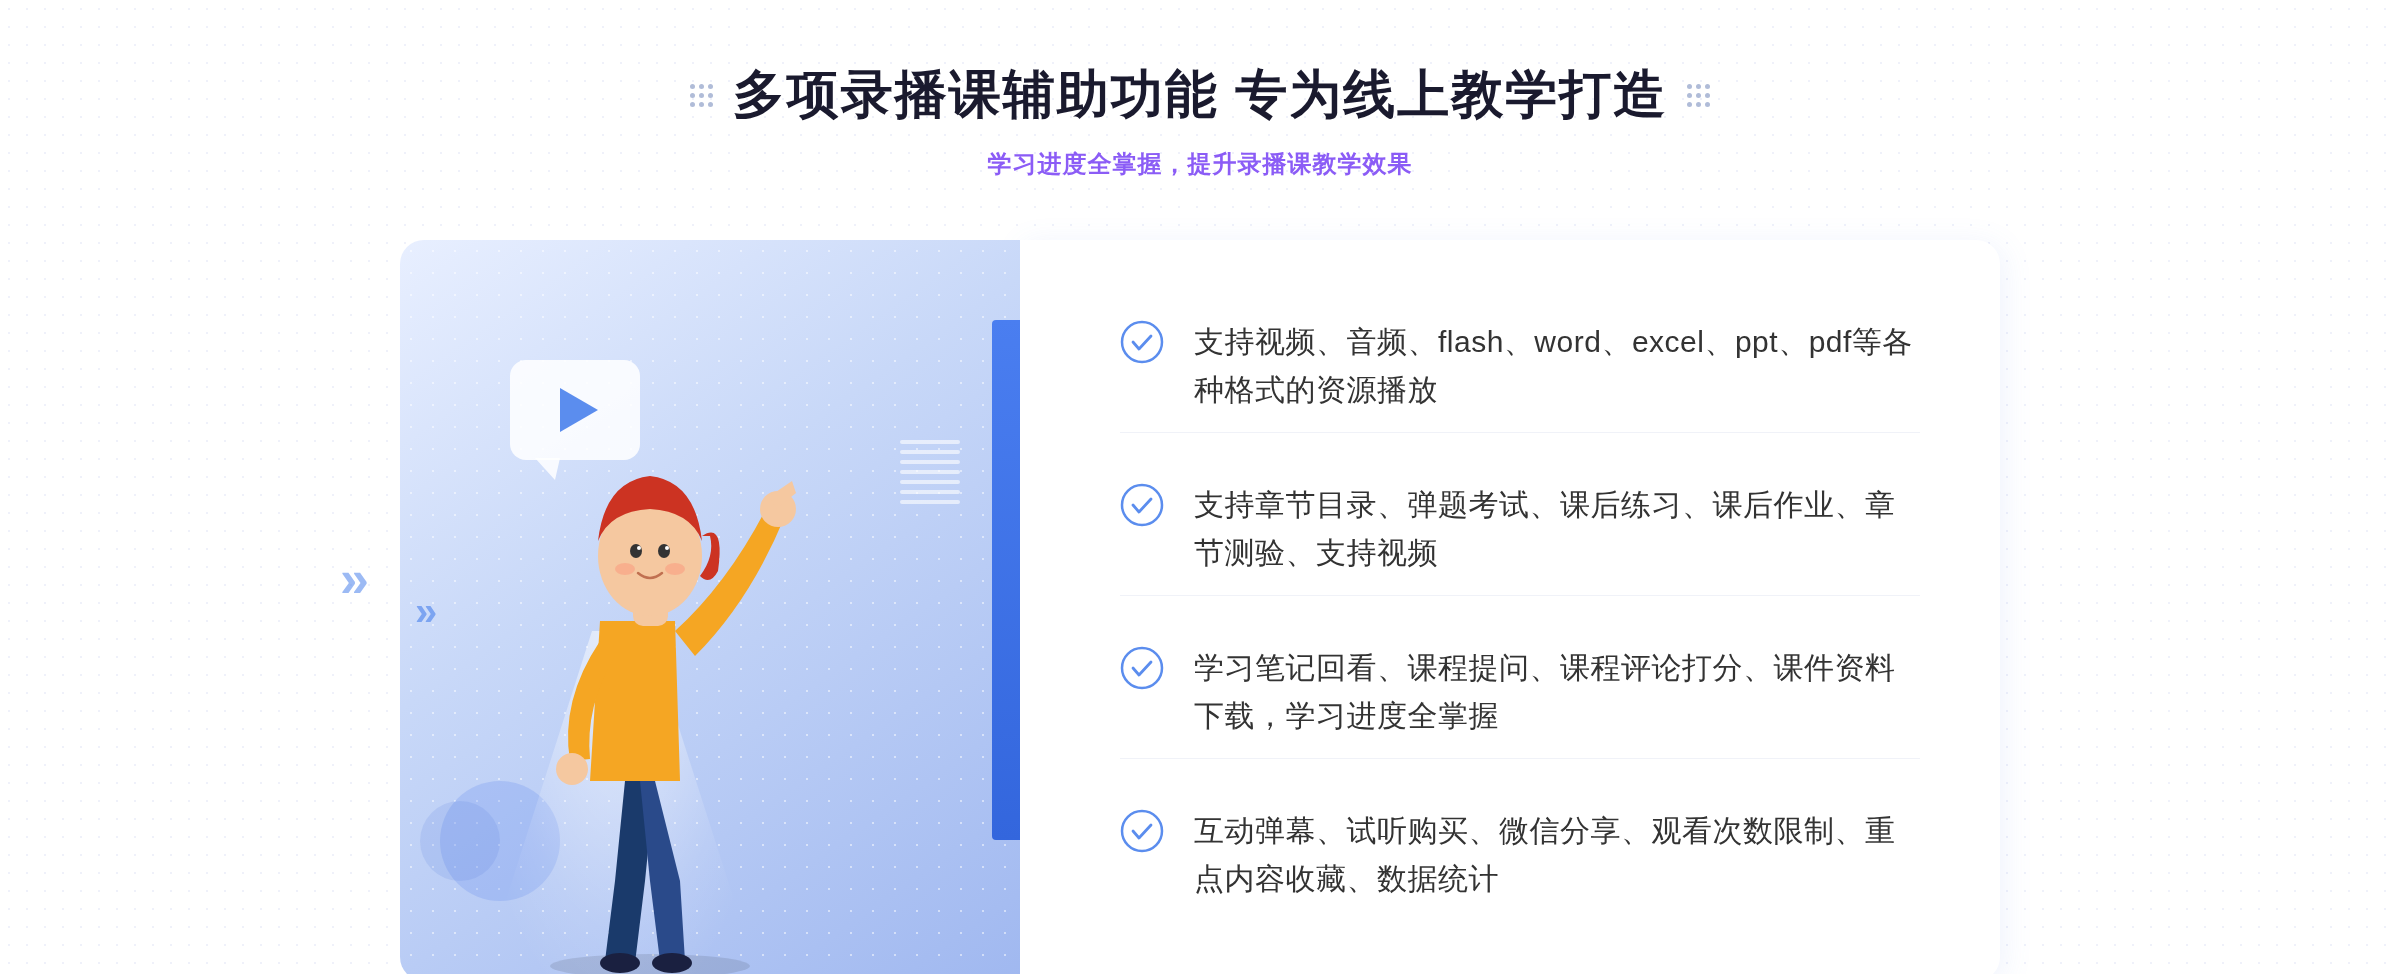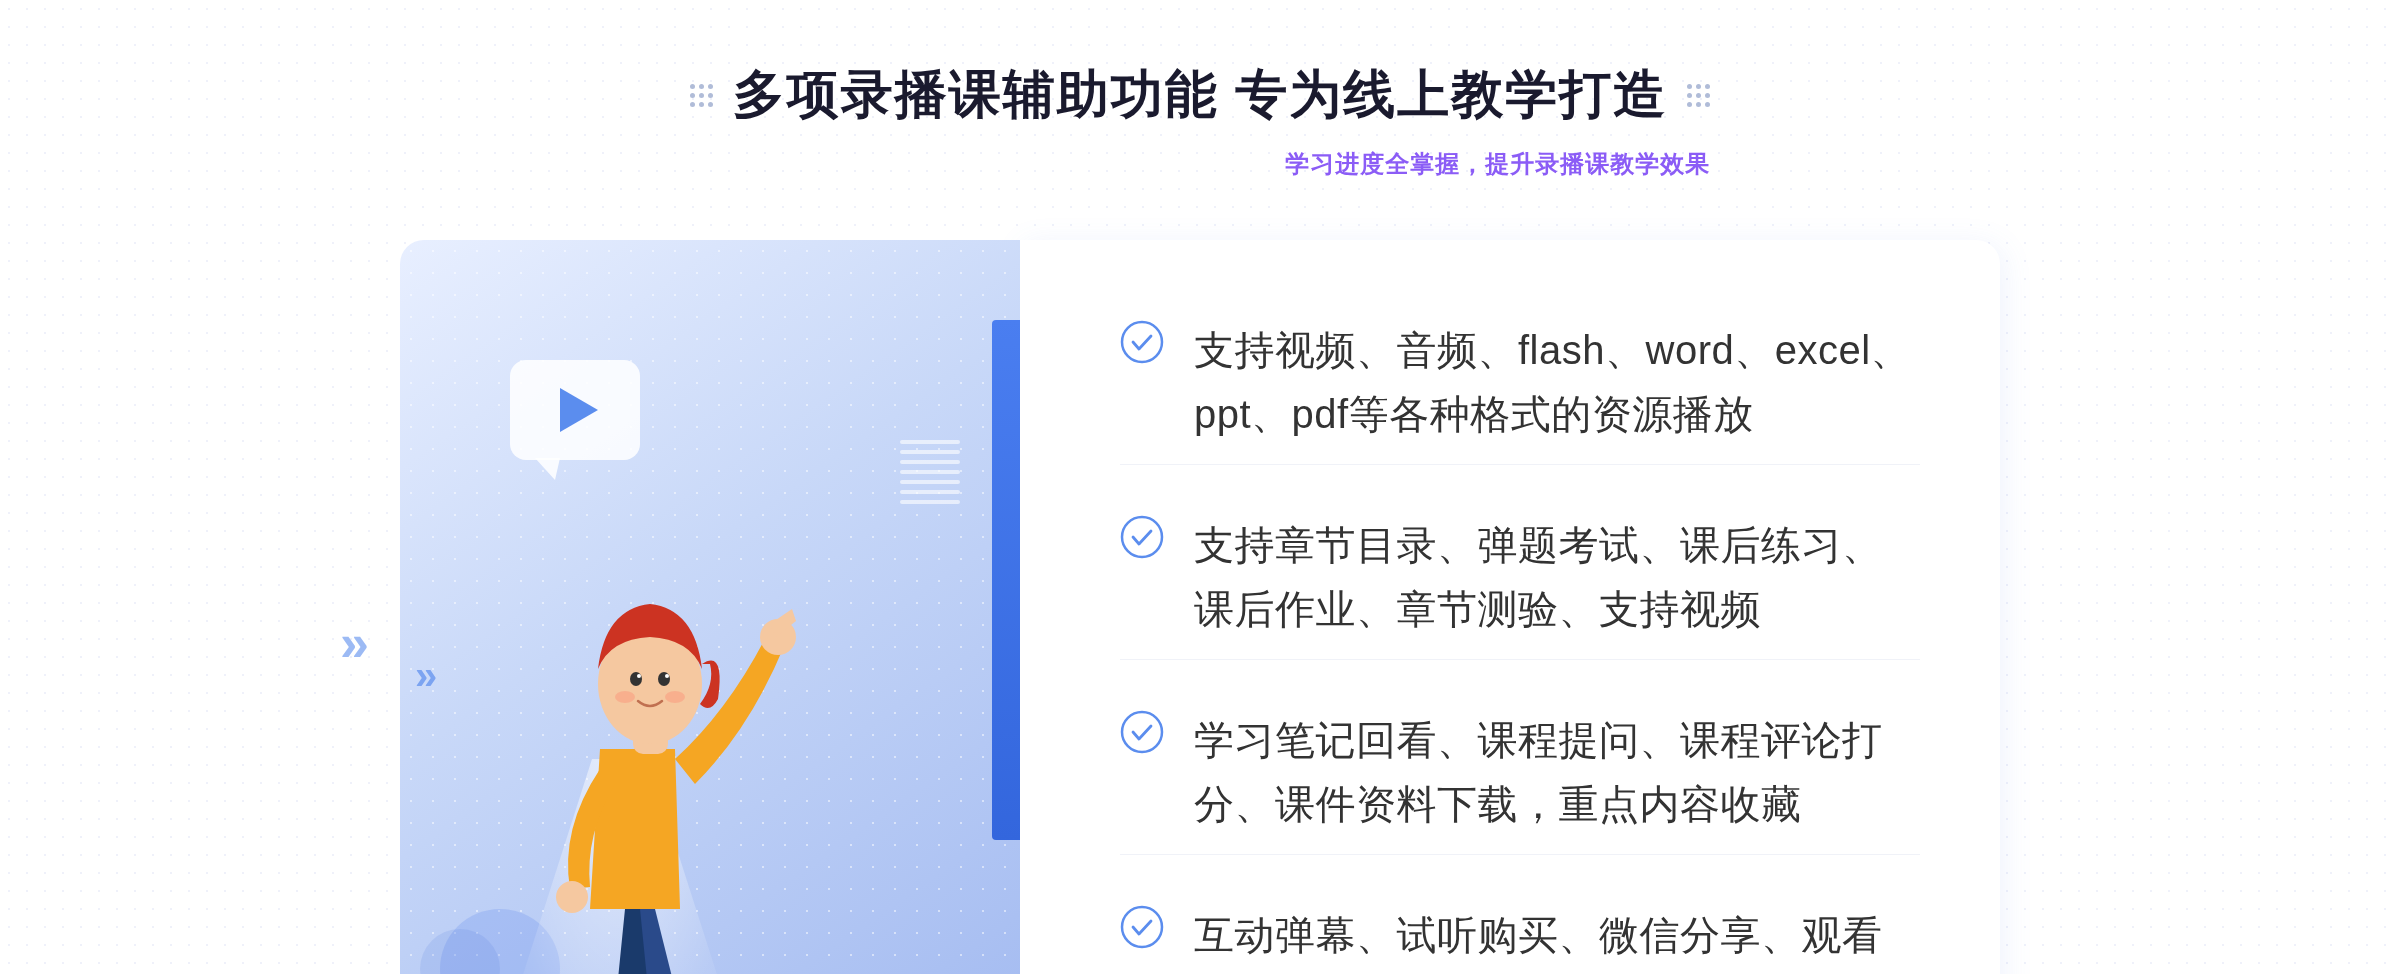--- a/index.html
+++ b/index.html
@@ -37,21 +37,21 @@
       left: 0;
       right: 0;
       bottom: 0;
       background-image: radial-gradient(circle, #d0d8f0 1px, transparent 1px);
       background-size: 18px 18px;
       opacity: 0.35;
       pointer-events: none;
     }
 
     .header-section {
-      text-align: right;
+      text-align: center;
       margin-bottom: 60px;
       position: relative;
       z-index: 1;
     }
 
     .header-title-row {
       display: flex;
       align-items: center;
       justify-content: center;
       gap: 20px;
@@ -273,21 +273,21 @@
       height: 44px;
       margin-top: 2px;
     }
 
     .check-icon svg {
       width: 44px;
       height: 44px;
     }
 
     .feature-text {
-      font-size: 40px;
+      font-size: 30px;
       color: #333;
       line-height: 1.6;
       font-weight: 400;
       letter-spacing: 0.5px;
     }
 
     
     .left-arrow-outside {
       position: absolute;
       left: 340px;
@@ -439,21 +439,21 @@
         <span class="feature-text">支持章节目录、弹题考试、课后练习、课后作业、章节测验、支持视频</span>
       </div>
 
       <div class="feature-item">
         <div class="check-icon">
           <svg viewBox="0 0 44 44" xmlns="http://www.w3.org/2000/svg">
             <circle cx="22" cy="22" r="20" fill="none" stroke="#5b8dee" stroke-width="2.5"></circle>
             <path d="M13 22 L19 29 L31 16" stroke="#5b8dee" stroke-width="2.8" fill="none" stroke-linecap="round" stroke-linejoin="round"></path>
           </svg>
         </div>
-        <span class="feature-text">学习笔记回看、课程提问、课程评论打分、课件资料下载，重点内容收藏</span>
+        <span class="feature-text">学习笔记回看、课程提问、课程评论打分、课件资料下载，学习进度全掌握</span>
       </div>
 
       <div class="feature-item">
         <div class="check-icon">
           <svg viewBox="0 0 44 44" xmlns="http://www.w3.org/2000/svg">
             <circle cx="22" cy="22" r="20" fill="none" stroke="#5b8dee" stroke-width="2.5"></circle>
             <path d="M13 22 L19 29 L31 16" stroke="#5b8dee" stroke-width="2.8" fill="none" stroke-linecap="round" stroke-linejoin="round"></path>
           </svg>
         </div>
         <span class="feature-text">互动弹幕、试听购买、微信分享、观看次数限制、重点内容收藏、数据统计</span>

